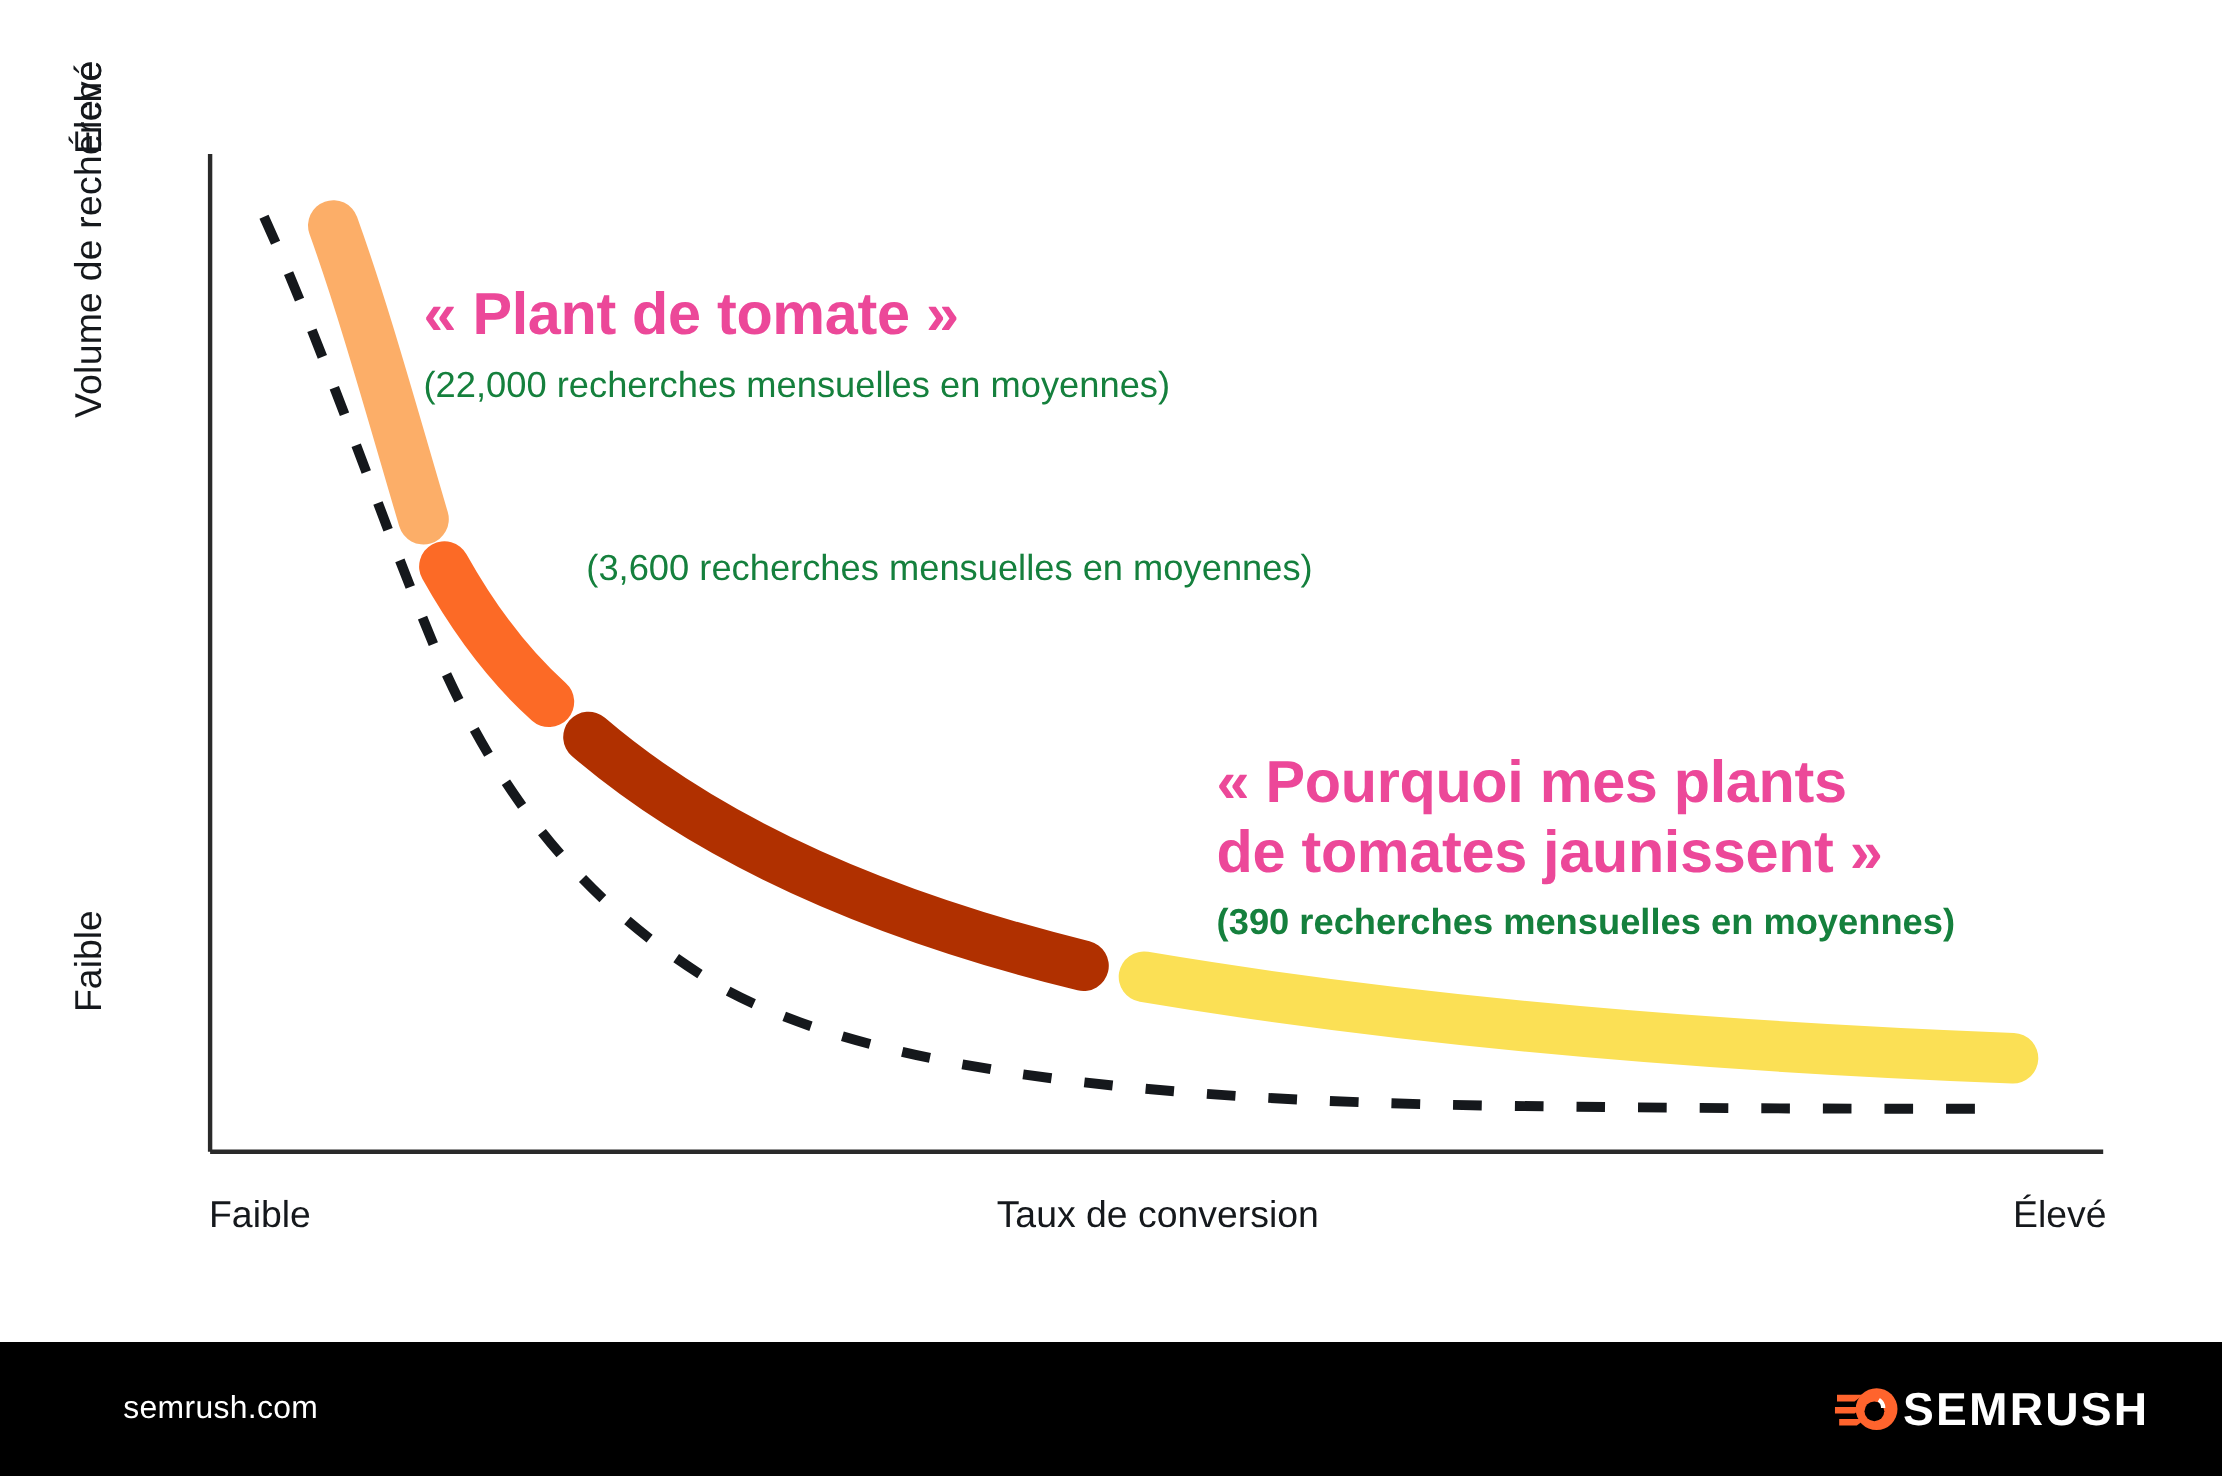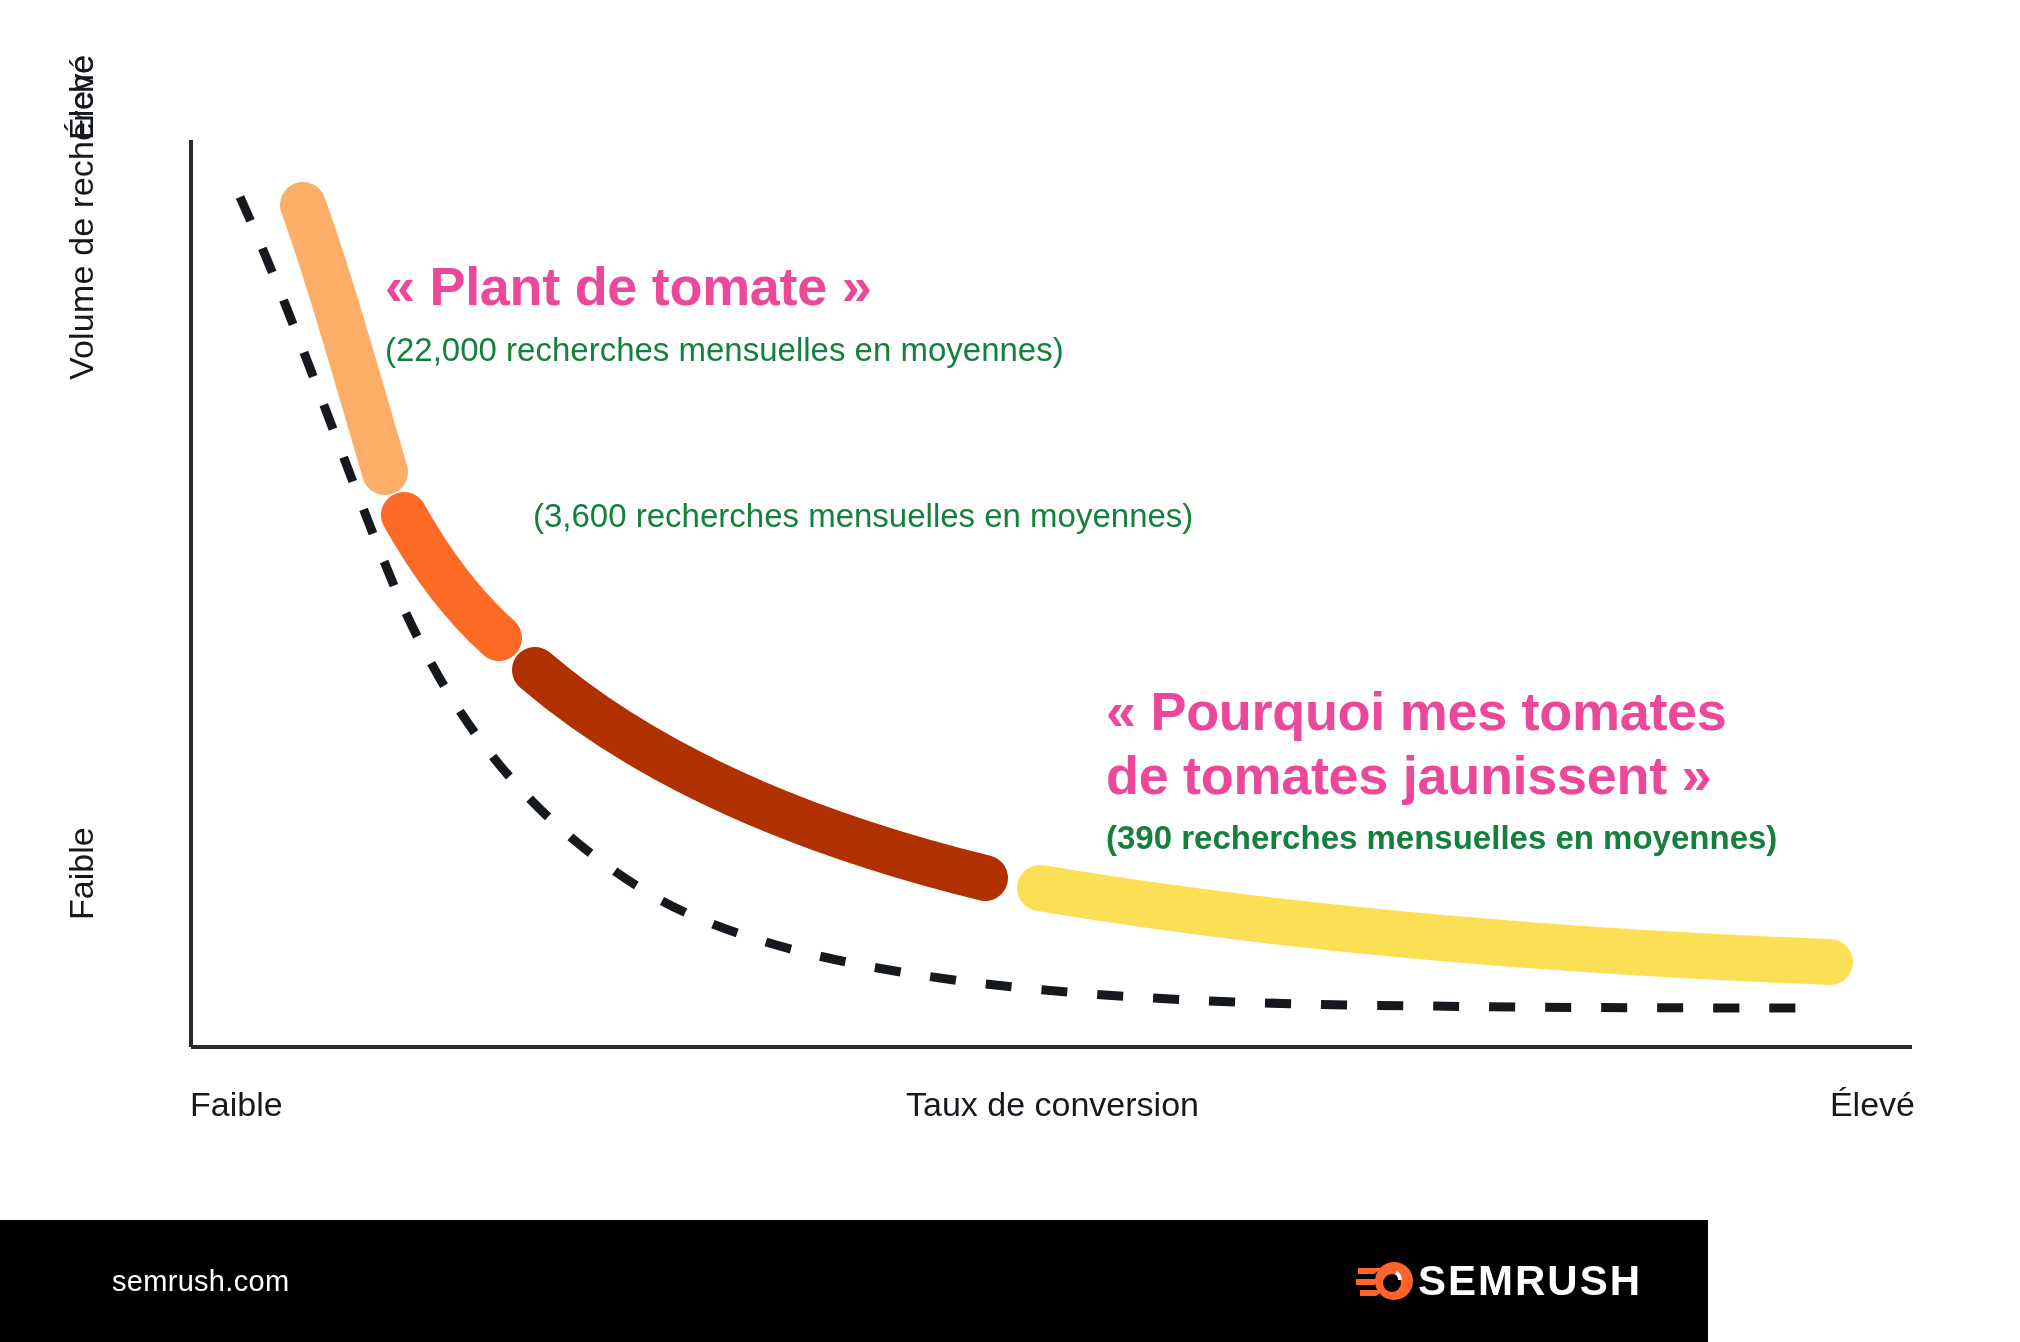--- a/index.html
+++ b/index.html
@@ -59,21 +59,21 @@
   }
   .ann-1{left:345px;top:255px;}
   .ann-1 .sub{margin-left:40px;}
   .ann-2{left:498px;top:485px;}
   .ann-2 .sub{margin-left:35px;text-align:right;}
   .ann-3{left:1066px;top:680px;}
   .ann-3 .sub{margin-left:40px;font-weight:bold;}
 
   
   .footer{
-    position:absolute;left:0;top:1220px;width:1708px;height:122px;
+    position:absolute;left:0;top:1220px;width:2020px;height:122px;
     background:#000000;
   }
   .footer-url{
     position:absolute;left:112px;top:50%;transform:translateY(-50%);
     color:#ffffff;font-size:29px;letter-spacing:.3px;
   }
   .footer-logo{
     position:absolute;right:66px;top:50%;transform:translateY(-50%);
     display:flex;align-items:center;
   }
@@ -123,21 +123,21 @@
     <div class="ann ann-1">
       <div class="title">« Plant de tomate »</div>
       <div class="sub">(22,000 recherches mensuelles en moyennes)</div>
     </div>
 
     <div class="ann ann-2">
       <div class="sub">(3,600 recherches mensuelles en moyennes)</div>
     </div>
 
     <div class="ann ann-3">
-      <div class="title">« Pourquoi mes tomates</div>
+      <div class="title">« Pourquoi mes plants</div>
       <div class="title">de tomates jaunissent »</div>
       <div class="sub">(390 recherches mensuelles en moyennes)</div>
     </div>
 
   </div>
 
   <div class="footer">
     <div class="footer-url">semrush.com</div>
     <div class="footer-logo">
       <svg width="62" height="46" viewBox="0 0 62 46">

